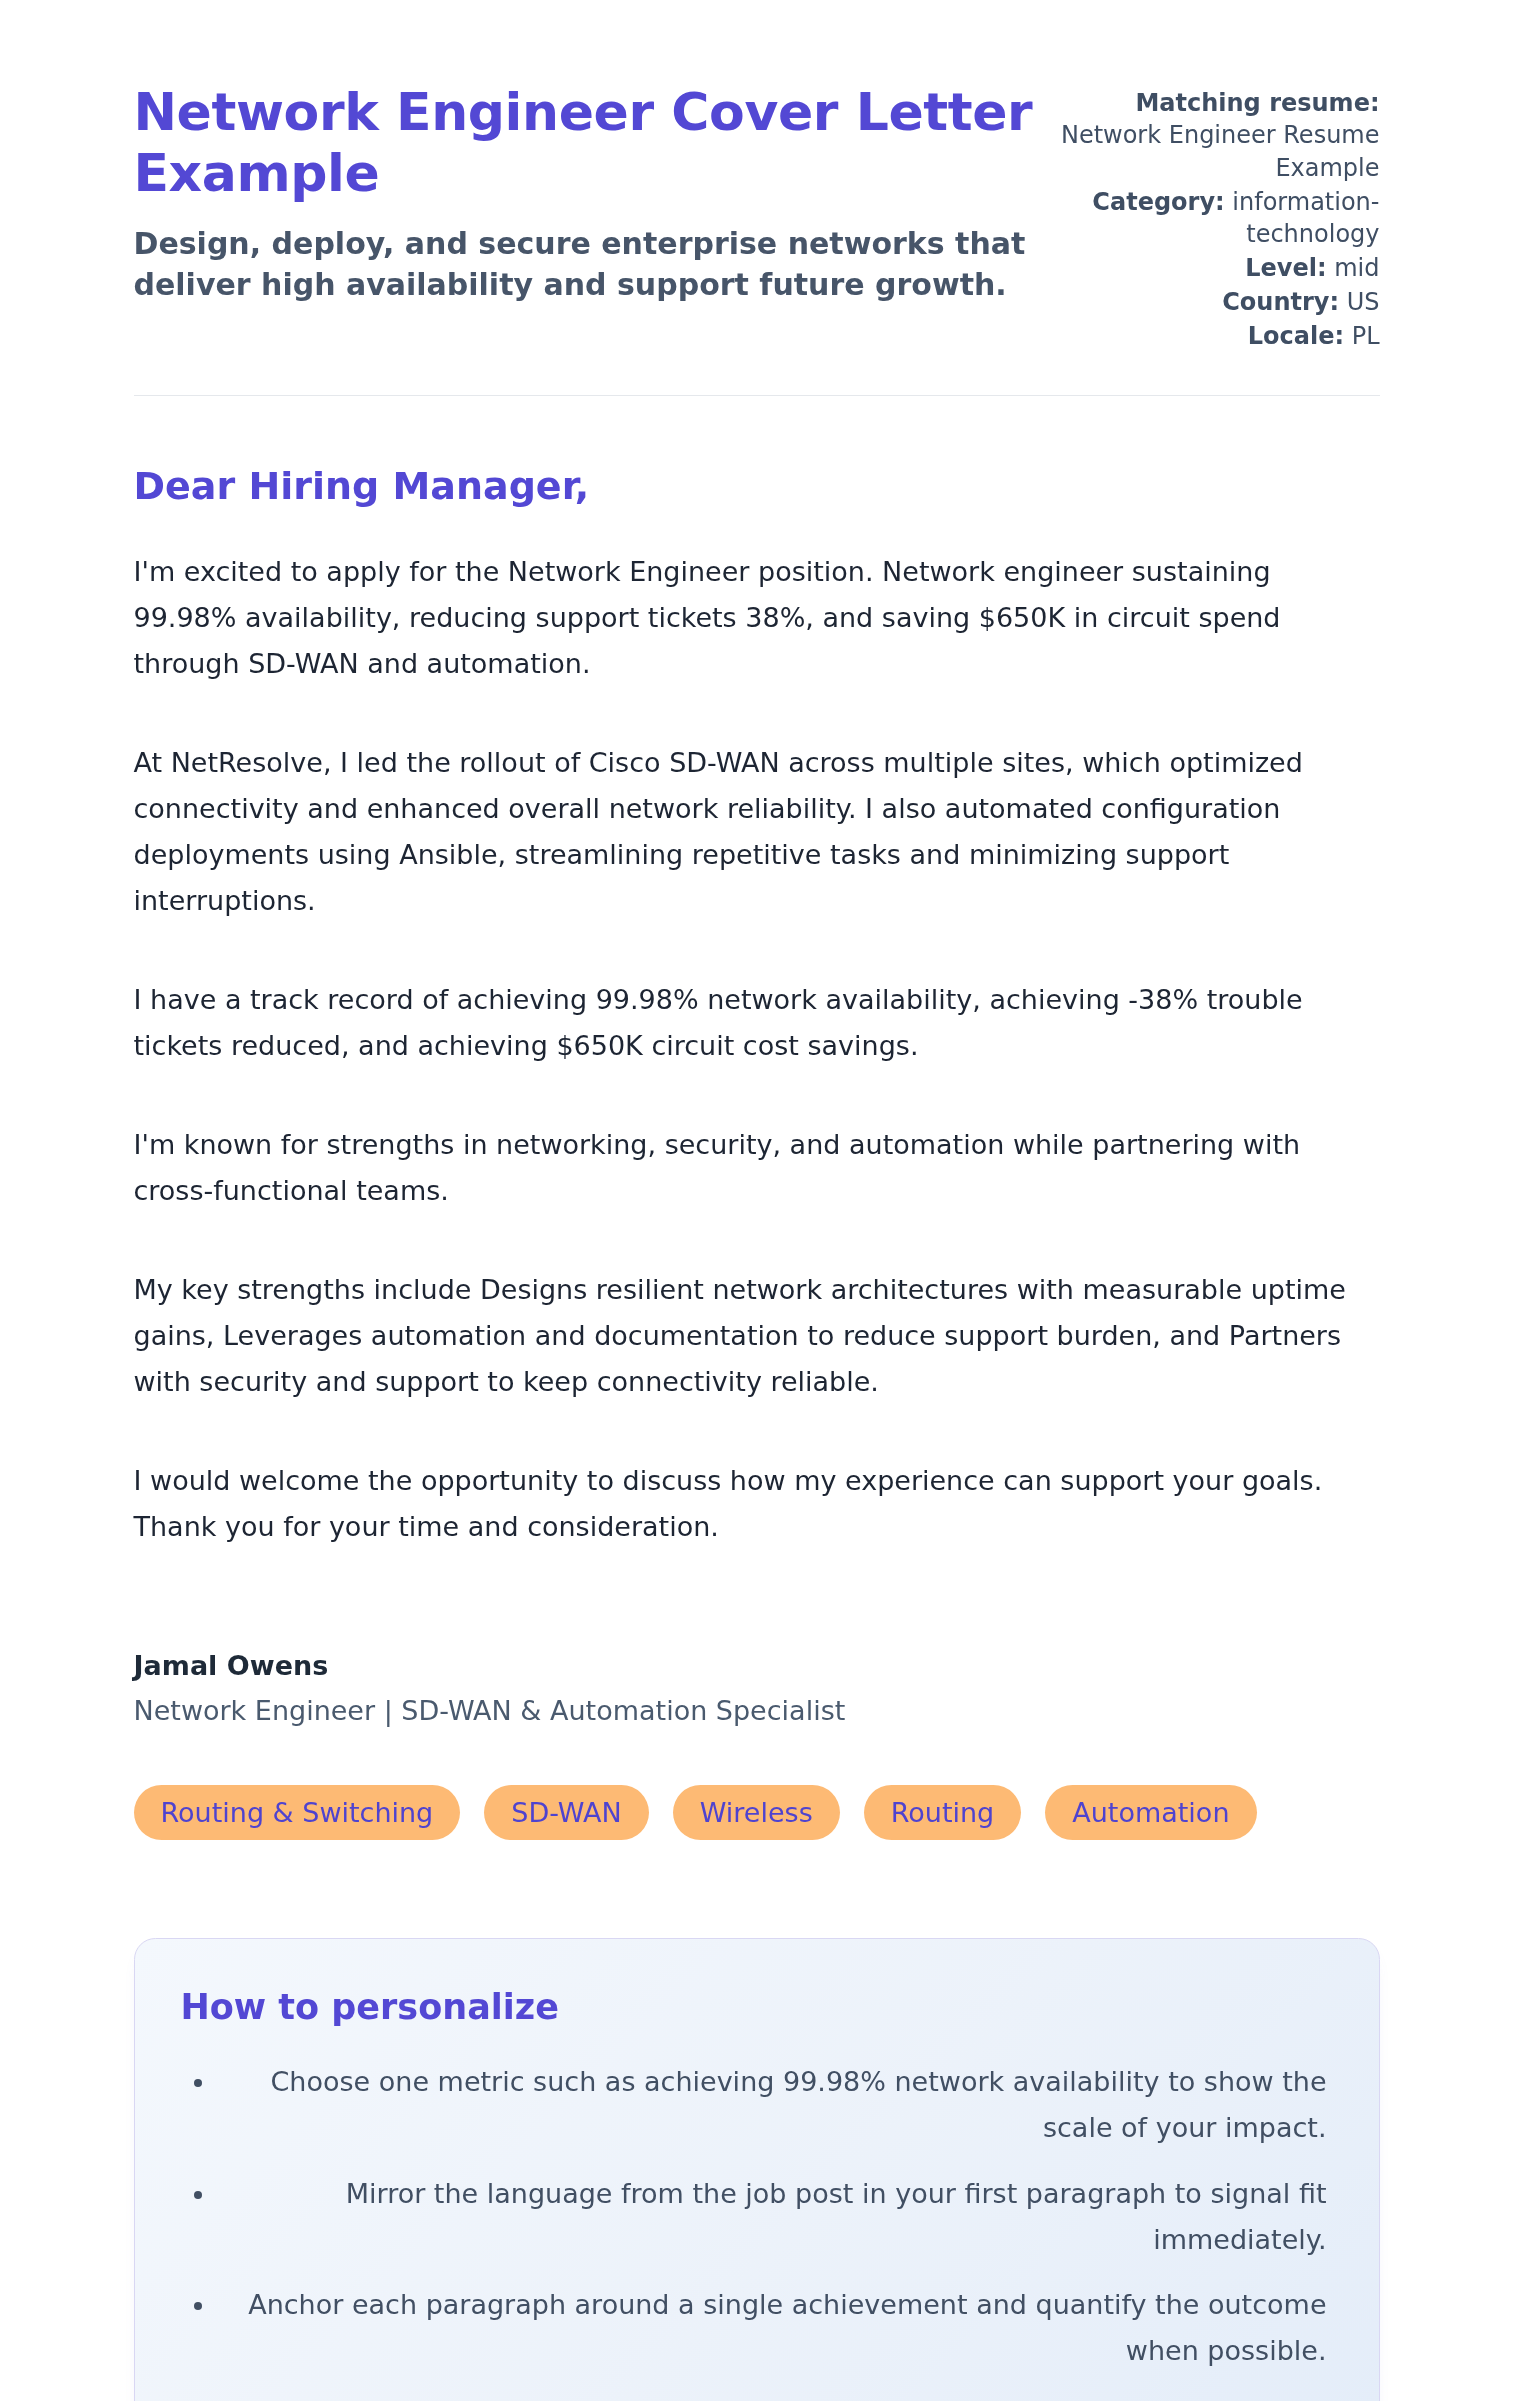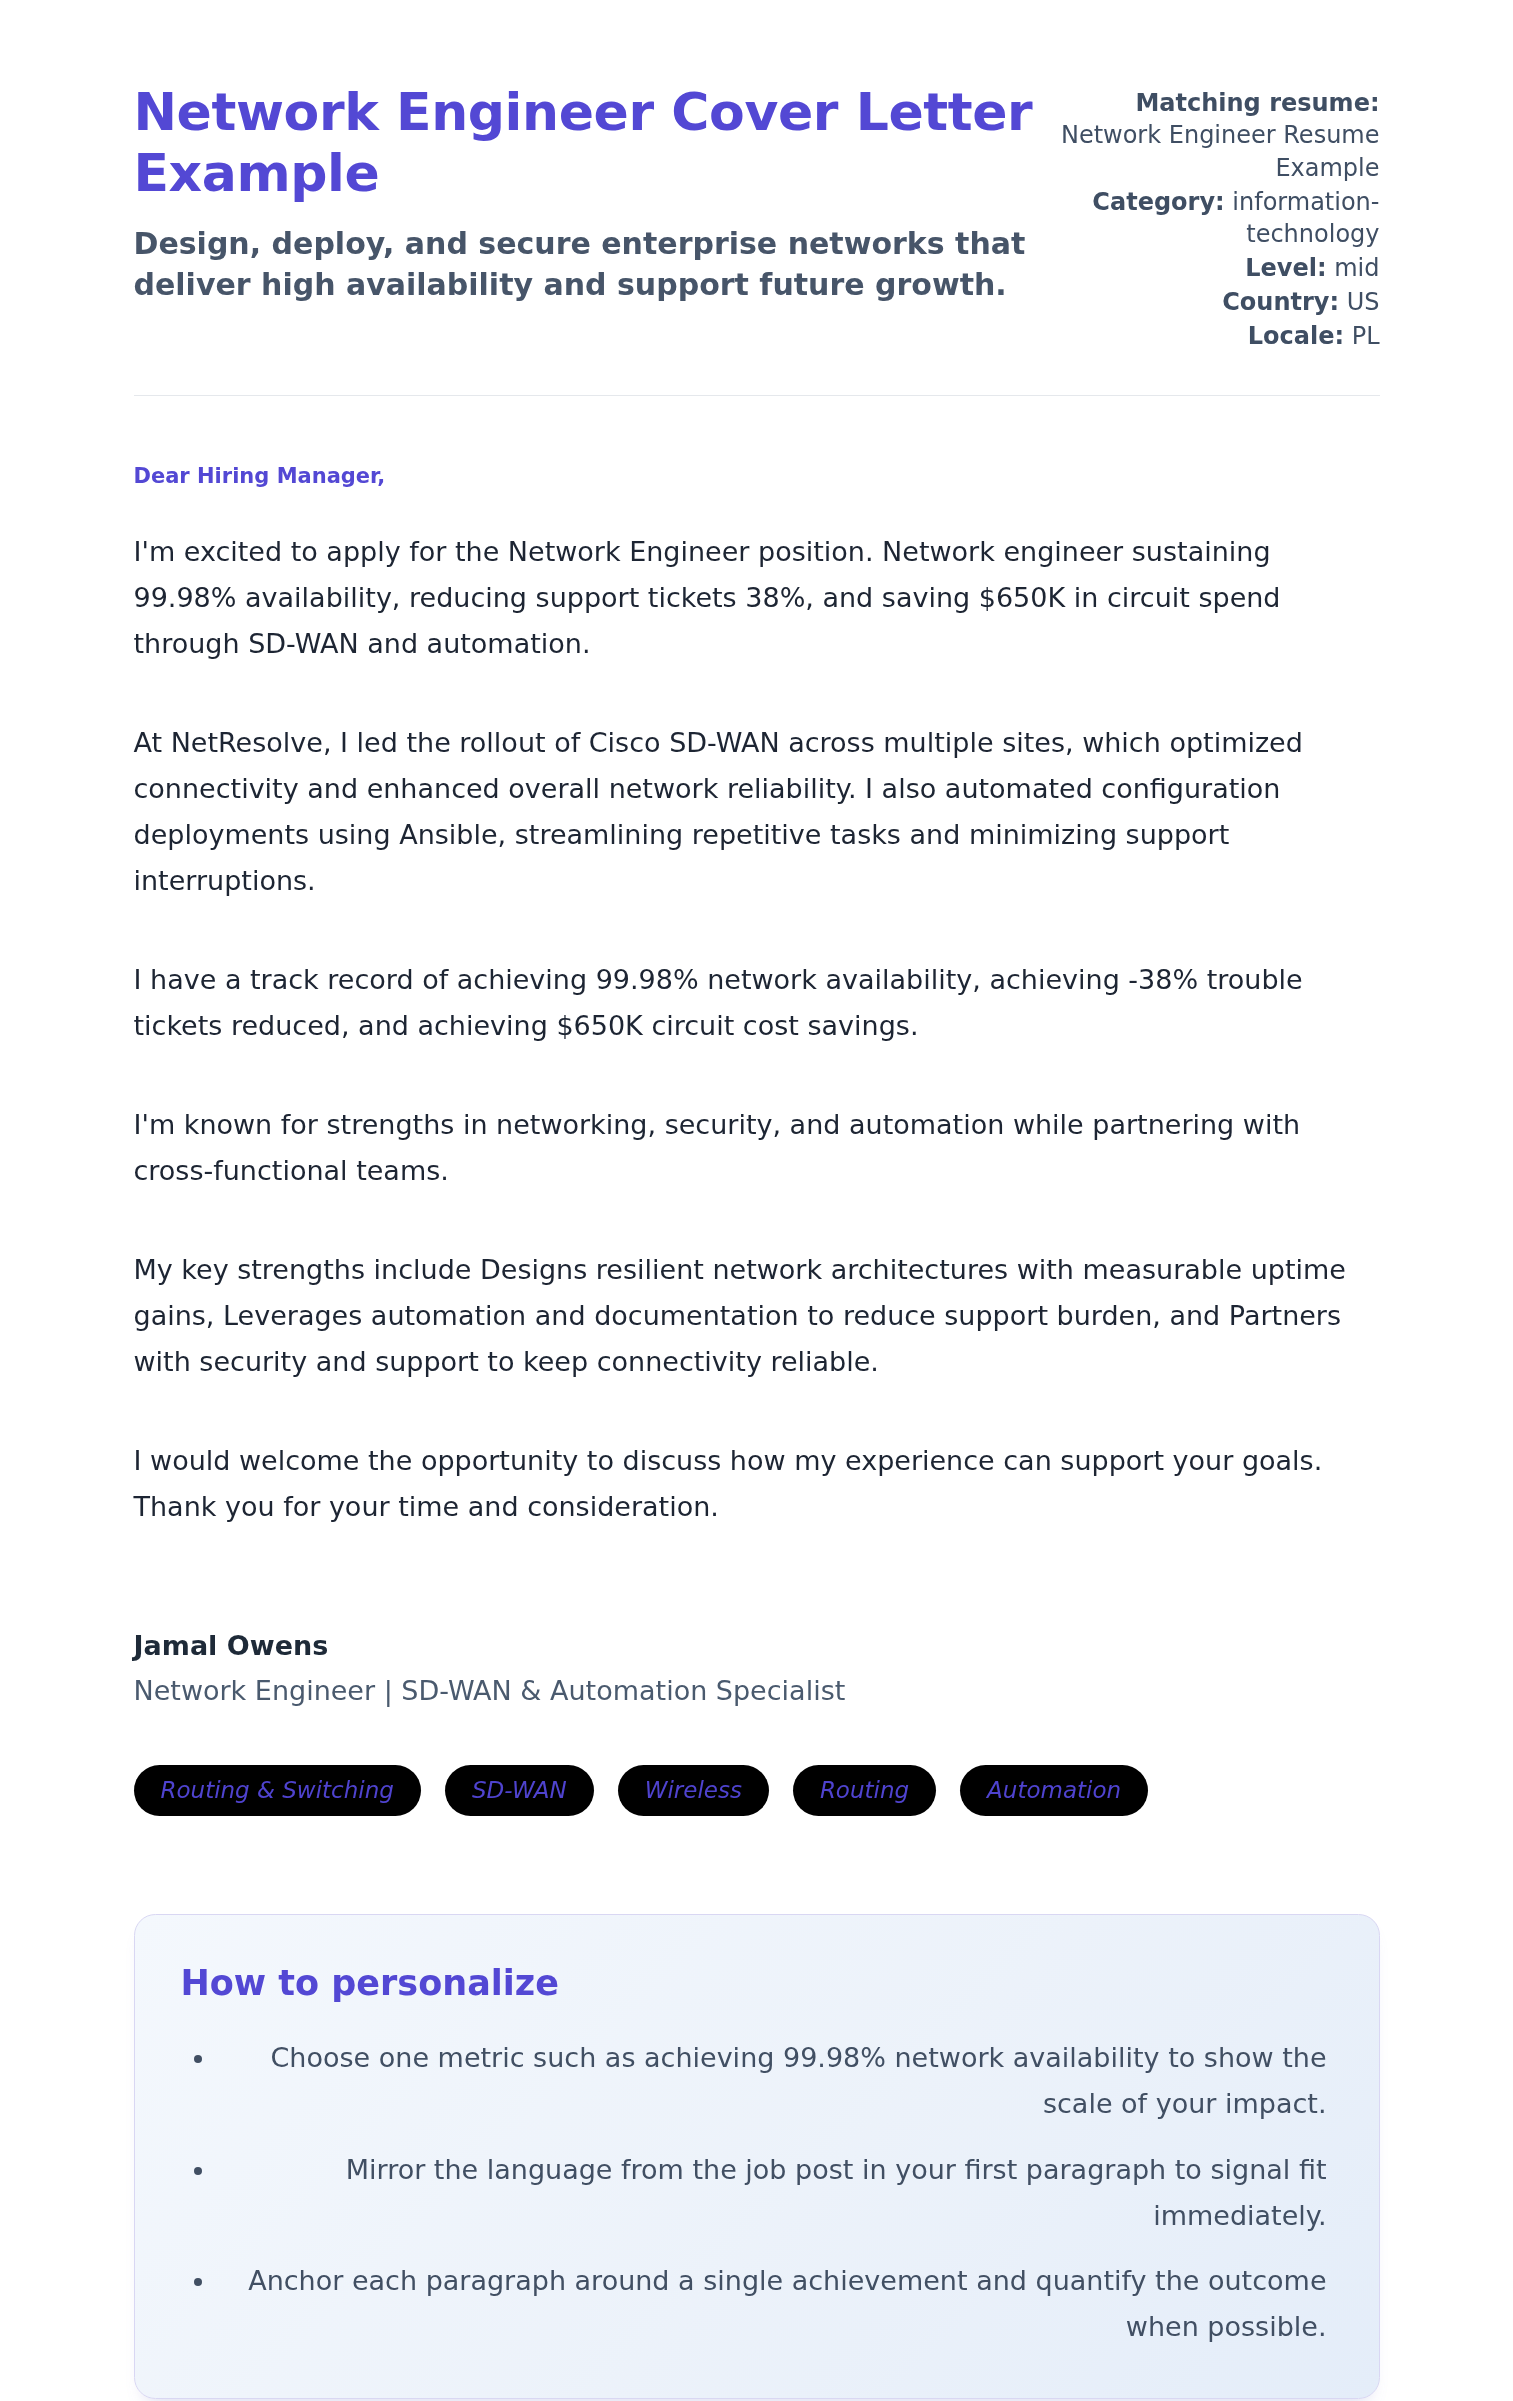--- a/index.html
+++ b/index.html
@@ -54,21 +54,21 @@
     color: #3f4e63;
     padding-top: 5.3px;
   }
   .meta-line { margin-bottom: 1.8px; }
   .meta-label { font-weight: bold; }
 
   
   .salutation {
     margin-top: 68px;
     margin-bottom: 41px;
-    font-size: 21px;
+    font-size: 38px;
     font-weight: bold;
     color: #5348d4;
   }
   .letter p {
     font-size: 27px;
     line-height: 46px;
     color: #1d2533;
     margin-bottom: 53px;
     max-width: 1246px;
   }
@@ -88,28 +88,27 @@
 
   
   .tags {
     margin-top: 59px;
     display: flex;
     flex-wrap: wrap;
     gap: 24px;
   }
   .tag-pill {
     display: inline-block;
-    background: #000000;
+    background: #fdba74;
     color: #4f43cf;
-    font-size: 23px;
+    font-size: 27px;
     line-height: 1;
     padding: 14.2px 27px;
     border-radius: 889px;
     white-space: nowrap;
-    font-style: italic;
   }
 
   
   .tips-card {
     margin-top: 98px;
     border-radius: 21.4px;
     border: 0.9px solid #d9d7f3;
     background: linear-gradient(135deg, #f4f8fd 0%, #ecf2fa 55%, #e4edf9 100%);
     box-shadow: 0 10.7px 18px -12.5px rgba(110, 110, 190, 0.35);
     padding: 48px 52px 39px 46px;

